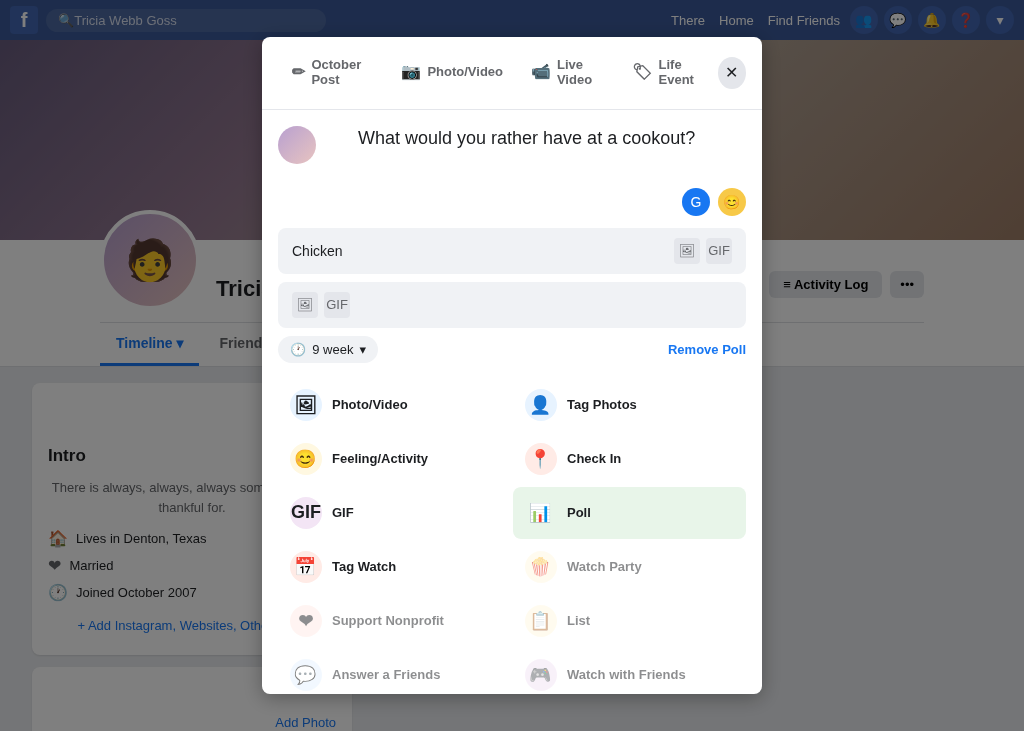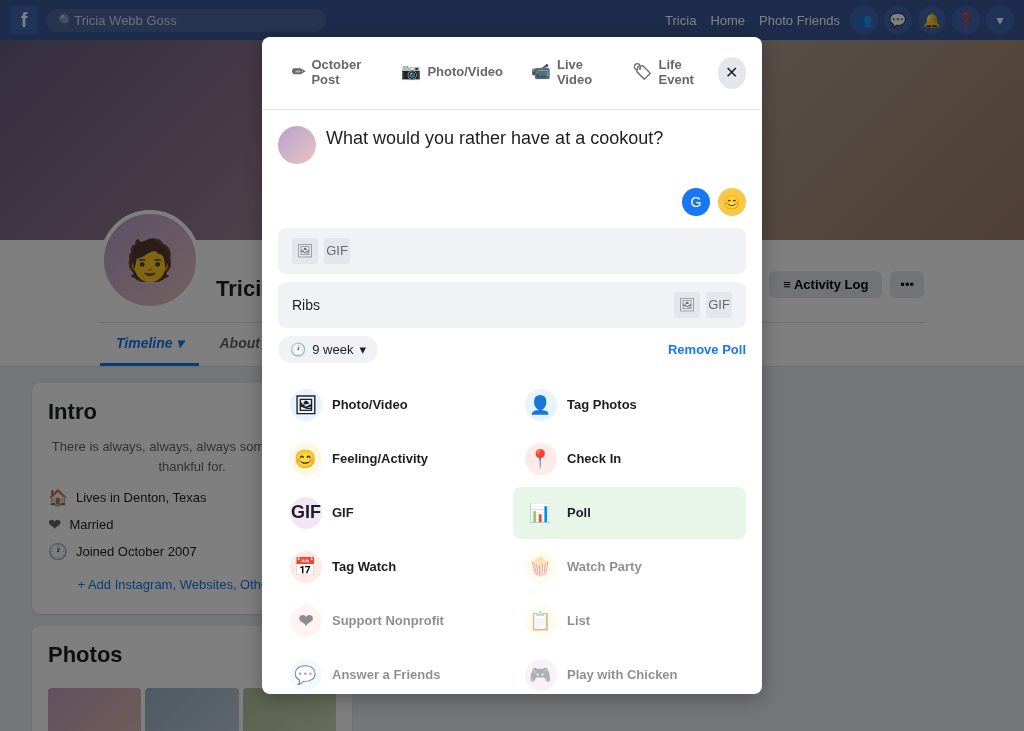--- a/index.html
+++ b/index.html
@@ -146,21 +146,21 @@
       gap: 4px;
       border-top: 1px solid #dddfe2;
     }
     .profile-tab {
       padding: 12px 16px;
       font-size: 14px;
       font-weight: 600;
       color: #65676b;
       cursor: pointer;
       border-bottom: 3px solid transparent;
-      display: flex; align-items: center; gap: 4px; font-style: italic;
+      display: flex; align-items: center; gap: 4px;
     }
     .profile-tab.active {
       color: #1877f2;
       border-bottom: 3px solid #1877f2;
     }
     .profile-tab .badge {
       background: #e4e6eb;
       border-radius: 20px;
       padding: 1px 6px;
       font-size: 11px;
@@ -182,24 +182,25 @@
     }
 
     .card {
       background: white;
       border-radius: 8px;
       padding: 16px;
       margin-bottom: 12px;
       box-shadow: 0 1px 2px rgba(0,0,0,0.1);
     }
     .card-title {
-      font-size: 22px;
+      font-size: 17px;
       font-weight: bold;
       color: #1c1e21;
       margin-bottom: 12px;
+      margin-top: 47px;
     }
 
     .intro-text {
       text-align: center;
       color: #65676b;
       font-size: 13px;
       margin-bottom: 12px;
       line-height: 1.5;
     }
     .intro-item {
@@ -332,20 +333,21 @@
       background: linear-gradient(135deg, #b8a0d0, #e8c4c0);
       flex-shrink: 0;
     }
     .post-question-text {
       font-size: 18px;
       color: #1c1e21;
       flex: 1;
       outline: none;
       min-height: 50px;
       line-height: 1.4;
+      margin-left: 32px;
     }
 
     .emoji-row {
       display: flex;
       justify-content: flex-end;
       gap: 8px;
       margin-bottom: 12px;
     }
     .emoji-btn {
       width: 28px; height: 28px;
@@ -449,23 +451,23 @@
 
 <nav class="top-nav">
   <div class="fb-logo">
     <span>f</span>
   </div>
   <div class="search-bar">
     <span>🔍</span>
     <input type="text" value="Tricia Webb Goss" style="">
   </div>
   <div class="nav-right">
-    <span>Tricia</span>
+    <span>There</span>
     <span>Home</span>
-    <span>Photo Friends</span>
+    <span>Find Friends</span>
     <div class="nav-icon-btn">👥</div>
     <div class="nav-icon-btn">💬</div>
     <div class="nav-icon-btn">🔔</div>
     <div class="nav-icon-btn">❓</div>
     <div class="nav-icon-btn">▾</div>
   </div>
 </nav>
 
 <div class="page-wrap">
 
@@ -478,21 +480,20 @@
       <div class="profile-avatar">🧑</div>
       <div class="profile-name">Tricia Webb Goss</div>
       <div class="profile-actions">
         <button class="btn-edit-profile">✏ Edit Profile</button>
         <button class="btn-activity-log">≡ Activity Log</button>
         <button class="btn-more">•••</button>
       </div>
     </div>
     <div class="profile-tabs">
       <div class="profile-tab active">Timeline ▾</div>
-      <div class="profile-tab">About</div>
       <div class="profile-tab">Friends <span class="badge">85</span></div>
       <div class="profile-tab">Photos</div>
       <div class="profile-tab">🔒 Archive</div>
       <div class="profile-tab">More ▾</div>
     </div>
   </div>
 
   <div class="main-content">
 
     <div class="left-col">
@@ -564,27 +565,27 @@
         <div class="post-avatar"></div>
         <div class="post-question-text" contenteditable="true" style="">What would you rather have at a cookout?</div>
       </div>
 
       <div class="emoji-row">
         <div class="emoji-btn">G</div>
         <div class="emoji-btn yellow">😊</div>
       </div>
 
       <div class="poll-option">
+        <span class="poll-option-text">Chicken</span>
         <div class="poll-option-icons">
           <div class="poll-icon-btn">🖼</div>
           <div class="poll-icon-btn">GIF</div>
         </div>
       </div>
       <div class="poll-option">
-        <span class="poll-option-text">Ribs</span>
         <div class="poll-option-icons">
           <div class="poll-icon-btn">🖼</div>
           <div class="poll-icon-btn">GIF</div>
         </div>
       </div>
 
       <div class="poll-duration-row">
         <button class="poll-duration-btn">
           <span>🕐</span>
           <span>9 week</span>
@@ -645,20 +646,20 @@
           <span>List</span>
         </div>
 
         <div class="action-item dimmed">
           <div class="action-icon" style="background: #e7f3ff;">💬</div>
           <span>Answer a Friends</span>
         </div>
 
         <div class="action-item dimmed">
           <div class="action-icon" style="background: #f3e5f5;">🎮</div>
-          <span>Play with Chicken</span>
+          <span>Watch with Friends</span>
         </div>
       </div>
 
     </div>
 
   </div>
 </div>
 
 </body></html>

